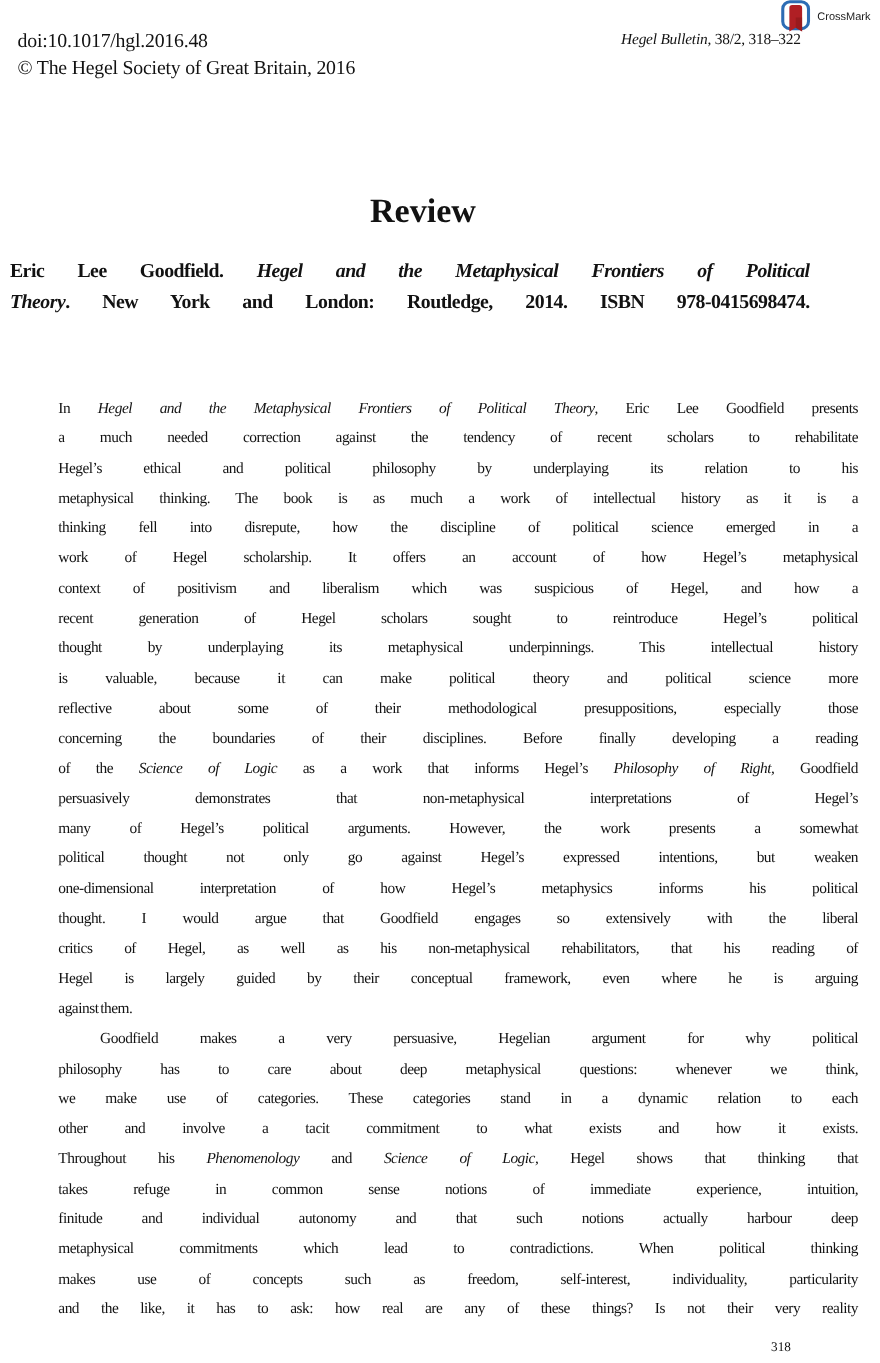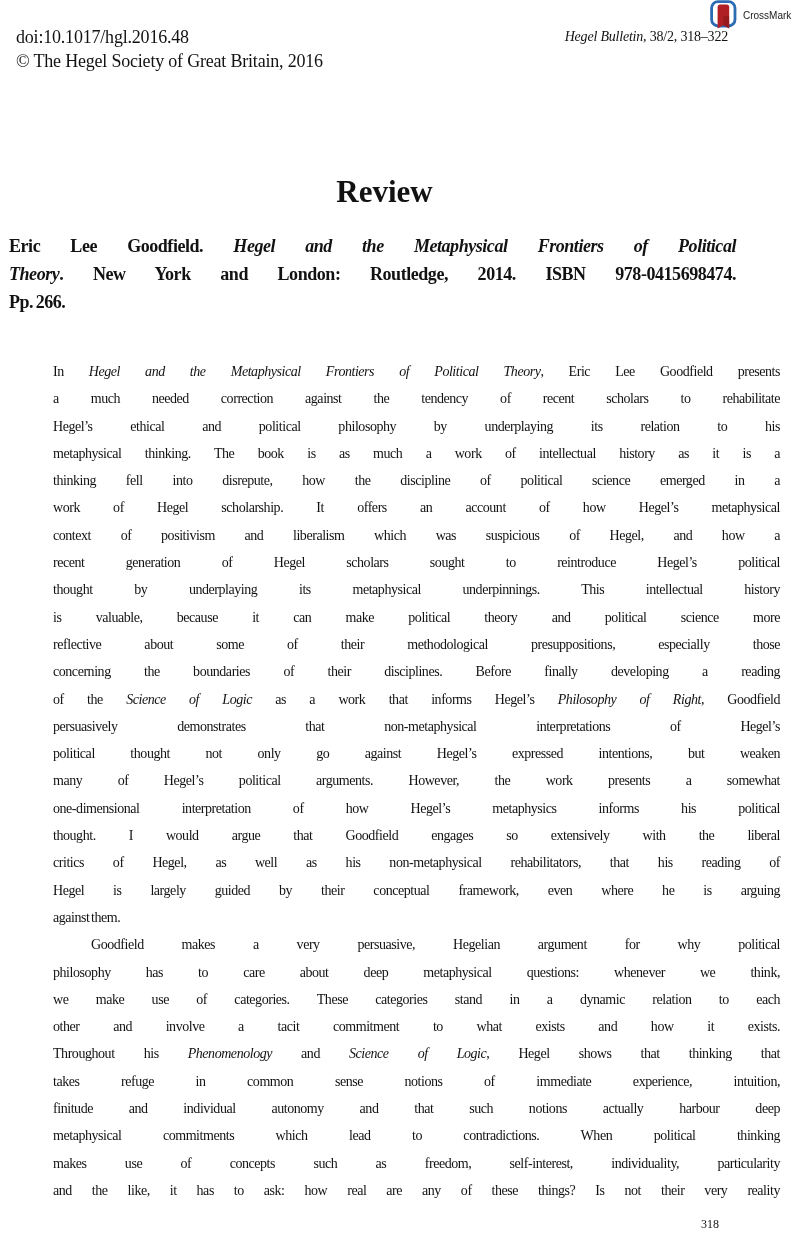--- a/index.html
+++ b/index.html
@@ -46,41 +46,40 @@
       <path d="M13.4 25.2 l5.8 3.4 V16 h-5.8 z" opacity="0.45" fill="#7e1517"></path>
     </svg>
     <span class="cm-label">CrossMark</span>
   </div>
 
   <h1 class="title">Review</h1>
 
   <div class="citation">
       <div class="line"><span>Eric Lee Goodfield. </span><em>Hegel and the Metaphysical Frontiers of Political</em></div>
       <div class="line"><em>Theory</em><span>. New York and London: Routledge, 2014. ISBN 978-0415698474.</span></div>
-      <div class="line last"><span>Pp. 266.</span></div>
     </div>
 
   <div class="bodytext">
     <div>
         <div class="line"><span>In </span><em>Hegel and the Metaphysical Frontiers of Political Theory</em><span>, Eric Lee Goodfield presents</span></div>
         <div class="line"><span>a much needed correction against the tendency of recent scholars to rehabilitate</span></div>
         <div class="line"><span>Hegel’s ethical and political philosophy by underplaying its relation to his</span></div>
         <div class="line"><span>metaphysical thinking. The book is as much a work of intellectual history as it is a</span></div>
         <div class="line"><span>thinking fell into disrepute, how the discipline of political science emerged in a</span></div>
         <div class="line"><span>work of Hegel scholarship. It offers an account of how Hegel’s metaphysical</span></div>
         <div class="line"><span>context of positivism and liberalism which was suspicious of Hegel, and how a</span></div>
         <div class="line"><span>recent generation of Hegel scholars sought to reintroduce Hegel’s political</span></div>
         <div class="line"><span>thought by underplaying its metaphysical underpinnings. This intellectual history</span></div>
         <div class="line"><span>is valuable, because it can make political theory and political science more</span></div>
         <div class="line"><span>reflective about some of their methodological presuppositions, especially those</span></div>
         <div class="line"><span>concerning the boundaries of their disciplines. Before finally developing a reading</span></div>
         <div class="line"><span>of the </span><em>Science of Logic</em><span> as a work that informs Hegel’s </span><em>Philosophy of Right</em><span>, Goodfield</span></div>
         <div class="line"><span>persuasively demonstrates that non-metaphysical interpretations of Hegel’s</span></div>
+        <div class="line"><span>many of Hegel’s political arguments. However, the work presents a somewhat</span></div>
         <div class="line"><span>political thought not only go against Hegel’s expressed intentions, but weaken</span></div>
-        <div class="line"><span>many of Hegel’s political arguments. However, the work presents a somewhat</span></div>
         <div class="line"><span>one-dimensional interpretation of how Hegel’s metaphysics informs his political</span></div>
         <div class="line"><span>thought. I would argue that Goodfield engages so extensively with the liberal</span></div>
         <div class="line"><span>critics of Hegel, as well as his non-metaphysical rehabilitators, that his reading of</span></div>
         <div class="line"><span>Hegel is largely guided by their conceptual framework, even where he is arguing</span></div>
         <div class="line last"><span>against them.</span></div>
       </div>
     <div>
         <div class="line indent"><span>Goodfield makes a very persuasive, Hegelian argument for why political</span></div>
         <div class="line"><span>philosophy has to care about deep metaphysical questions: whenever we think,</span></div>
         <div class="line"><span>we make use of categories. These categories stand in a dynamic relation to each</span></div>

